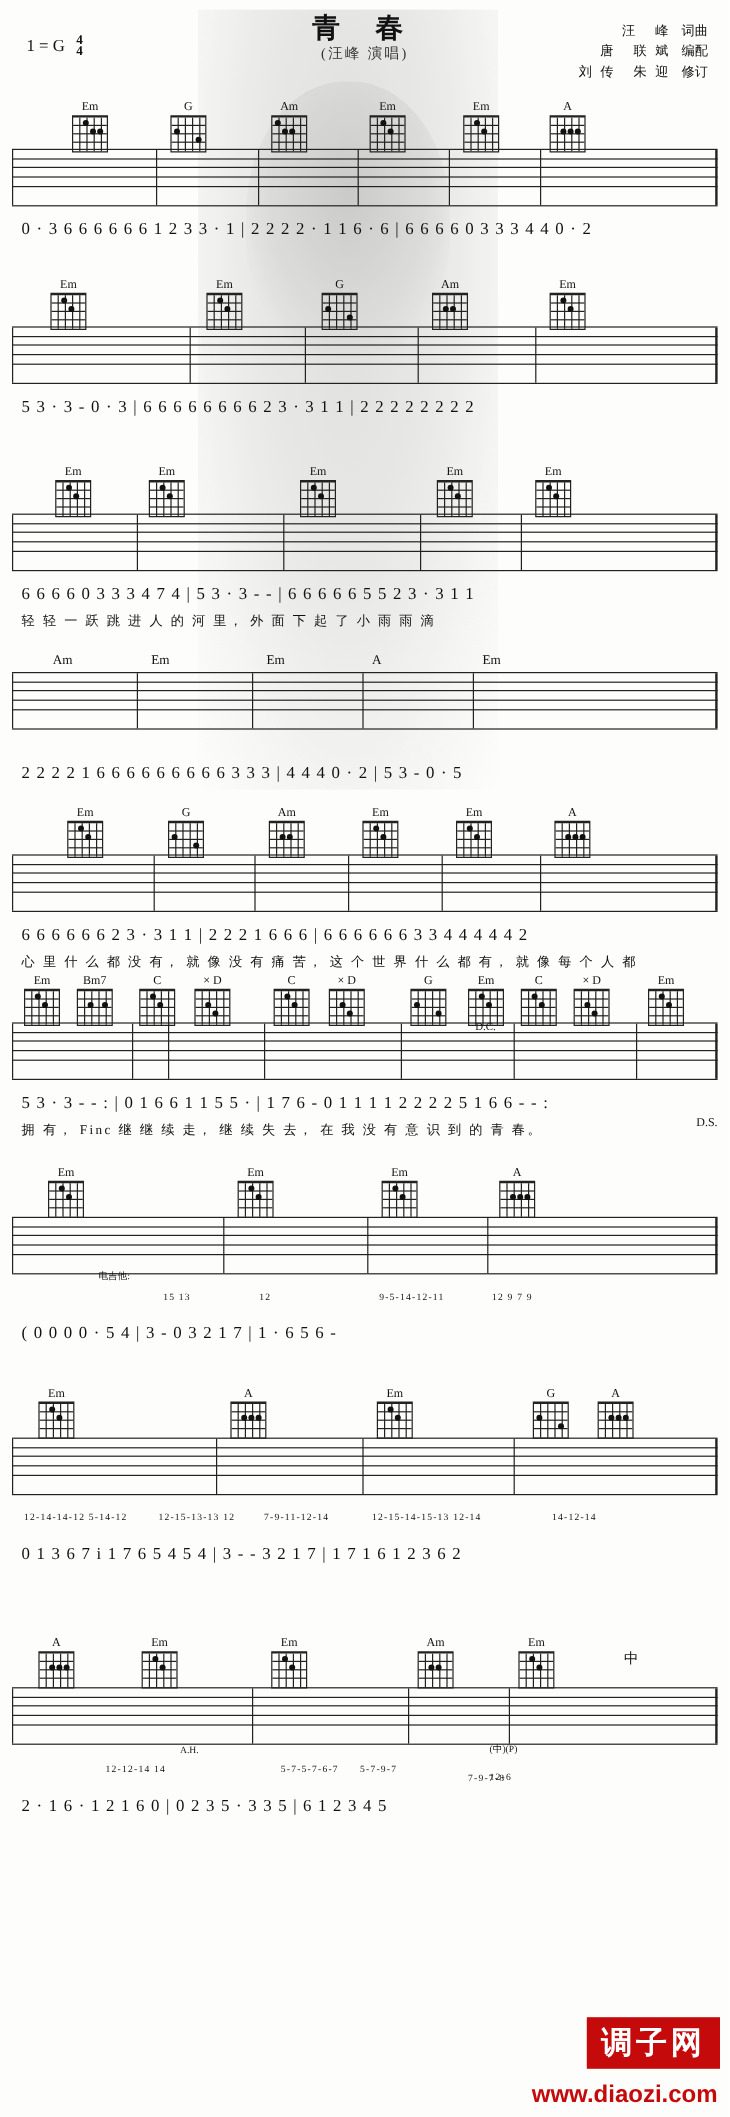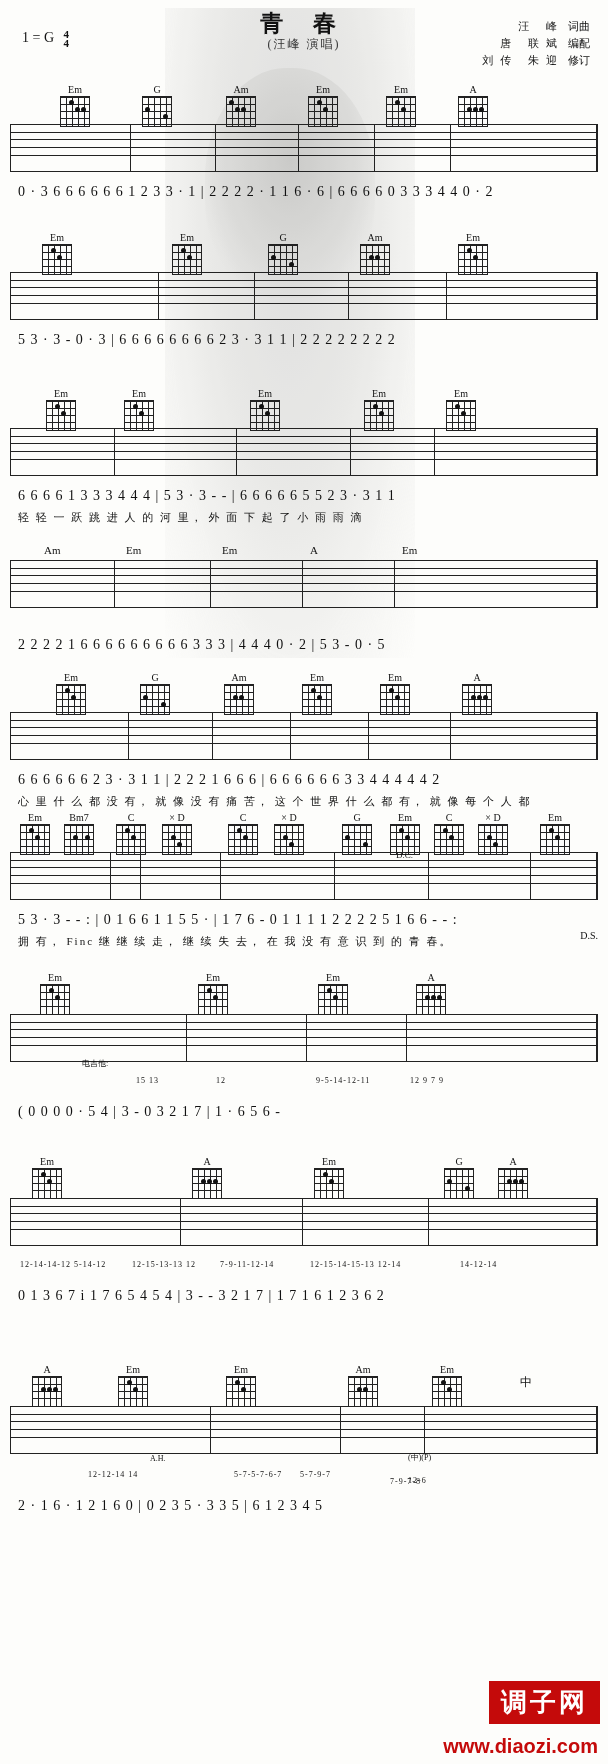--- a/index.html
+++ b/index.html
@@ -343,21 +343,21 @@
       <div class="ml"></div>
         <div class="ml2"></div>
       <div class="bar" style="left:0"></div>
       <div class="bar" style="left:104px"></div>
       <div class="bar" style="left:226px"></div>
       <div class="bar" style="left:340px"></div>
       <div class="bar" style="left:424px"></div>
       <div class="bar thick" style="left:586px"></div>
     </div>
 
-    <div class="numrow" style="top:100px;left:8px;">6 6 6 6 1 3 3 3 4 4 4 | 5 3 ·  3 - - | 6 6 6 6 6 5 5 2 3 · 3 1 1</div>
+    <div class="numrow" style="top:100px;left:8px;">6 6 6 6 0 3 3 3 4 7 4 | 5 3 ·  3 - - | 6 6 6 6 6 5 5 2 3 · 3 1 1</div>
     <div class="lyr" style="top:122px;left:8px;">轻 轻 一 跃 跳 进 人 的  河 里，  外 面 下  起 了 小 雨  雨 滴</div>
   </div>
 
   <div class="sys" style="top:540px;">
     <div class="label" style="left:34px;top:4px;font-size:11px;">Am</div>
     <div class="label" style="left:116px;top:4px;font-size:11px;">Em</div>
     <div class="label" style="left:212px;top:4px;font-size:11px;">Em</div>
     <div class="label" style="left:300px;top:4px;font-size:11px;">A</div>
     <div class="label" style="left:392px;top:4px;font-size:11px;">Em</div>
 

